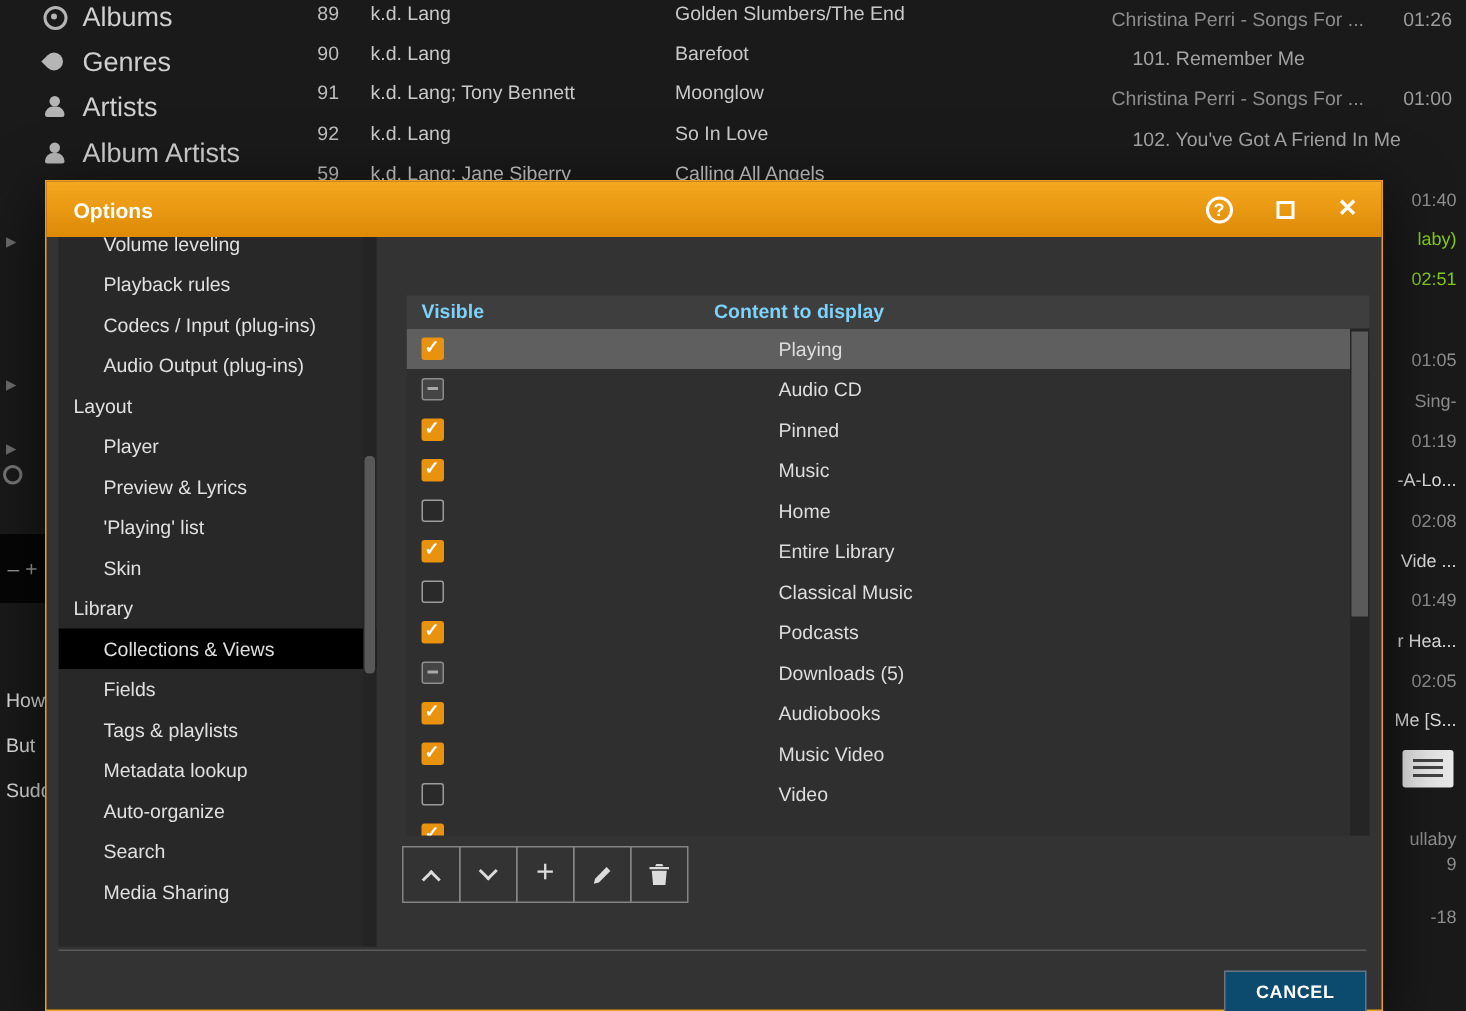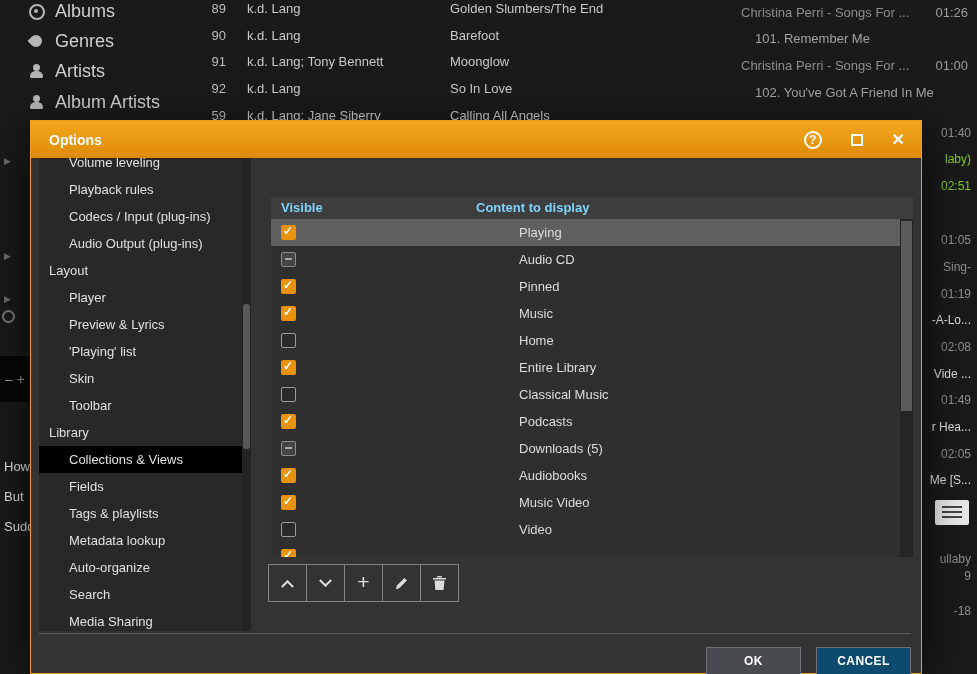--- a/index.html
+++ b/index.html
@@ -237,21 +237,20 @@
           <div class="nav-row section">Layout</div>
 
           <div class="nav-row item">Player</div>
 
           <div class="nav-row item">Preview &amp; Lyrics</div>
 
           <div class="nav-row item">'Playing' list</div>
 
           <div class="nav-row item">Skin</div>
 
-          <div class="nav-row item">Toolbar</div>
 
           <div class="nav-row section">Library</div>
 
           <div class="nav-row item selected">Collections &amp; Views</div>
 
           <div class="nav-row item">Fields</div>
 
           <div class="nav-row item">Tags &amp; playlists</div>
 
           <div class="nav-row item">Metadata lookup</div>
@@ -362,17 +361,16 @@
           </svg>
       </div>
       <div class="tool-btn">
         <svg width="15" height="16" viewBox="0 0 15 16">
             <path fill="#dcdcdc" d="M1 3h13v1.5H1V3zm4.5-2h4l.8 1.5H4.7L5.5 1zM2.5 5.5h10L11.6 15H3.4L2.5 5.5z"></path>
           </svg>
       </div>
     </div>
 
     <div class="dlg-sep"></div>
-    <button class="dlg-btn ok">OK</button>
     <button class="dlg-btn cancel">CANCEL</button>
   </div>
 
 </div>
 
 </body></html>

